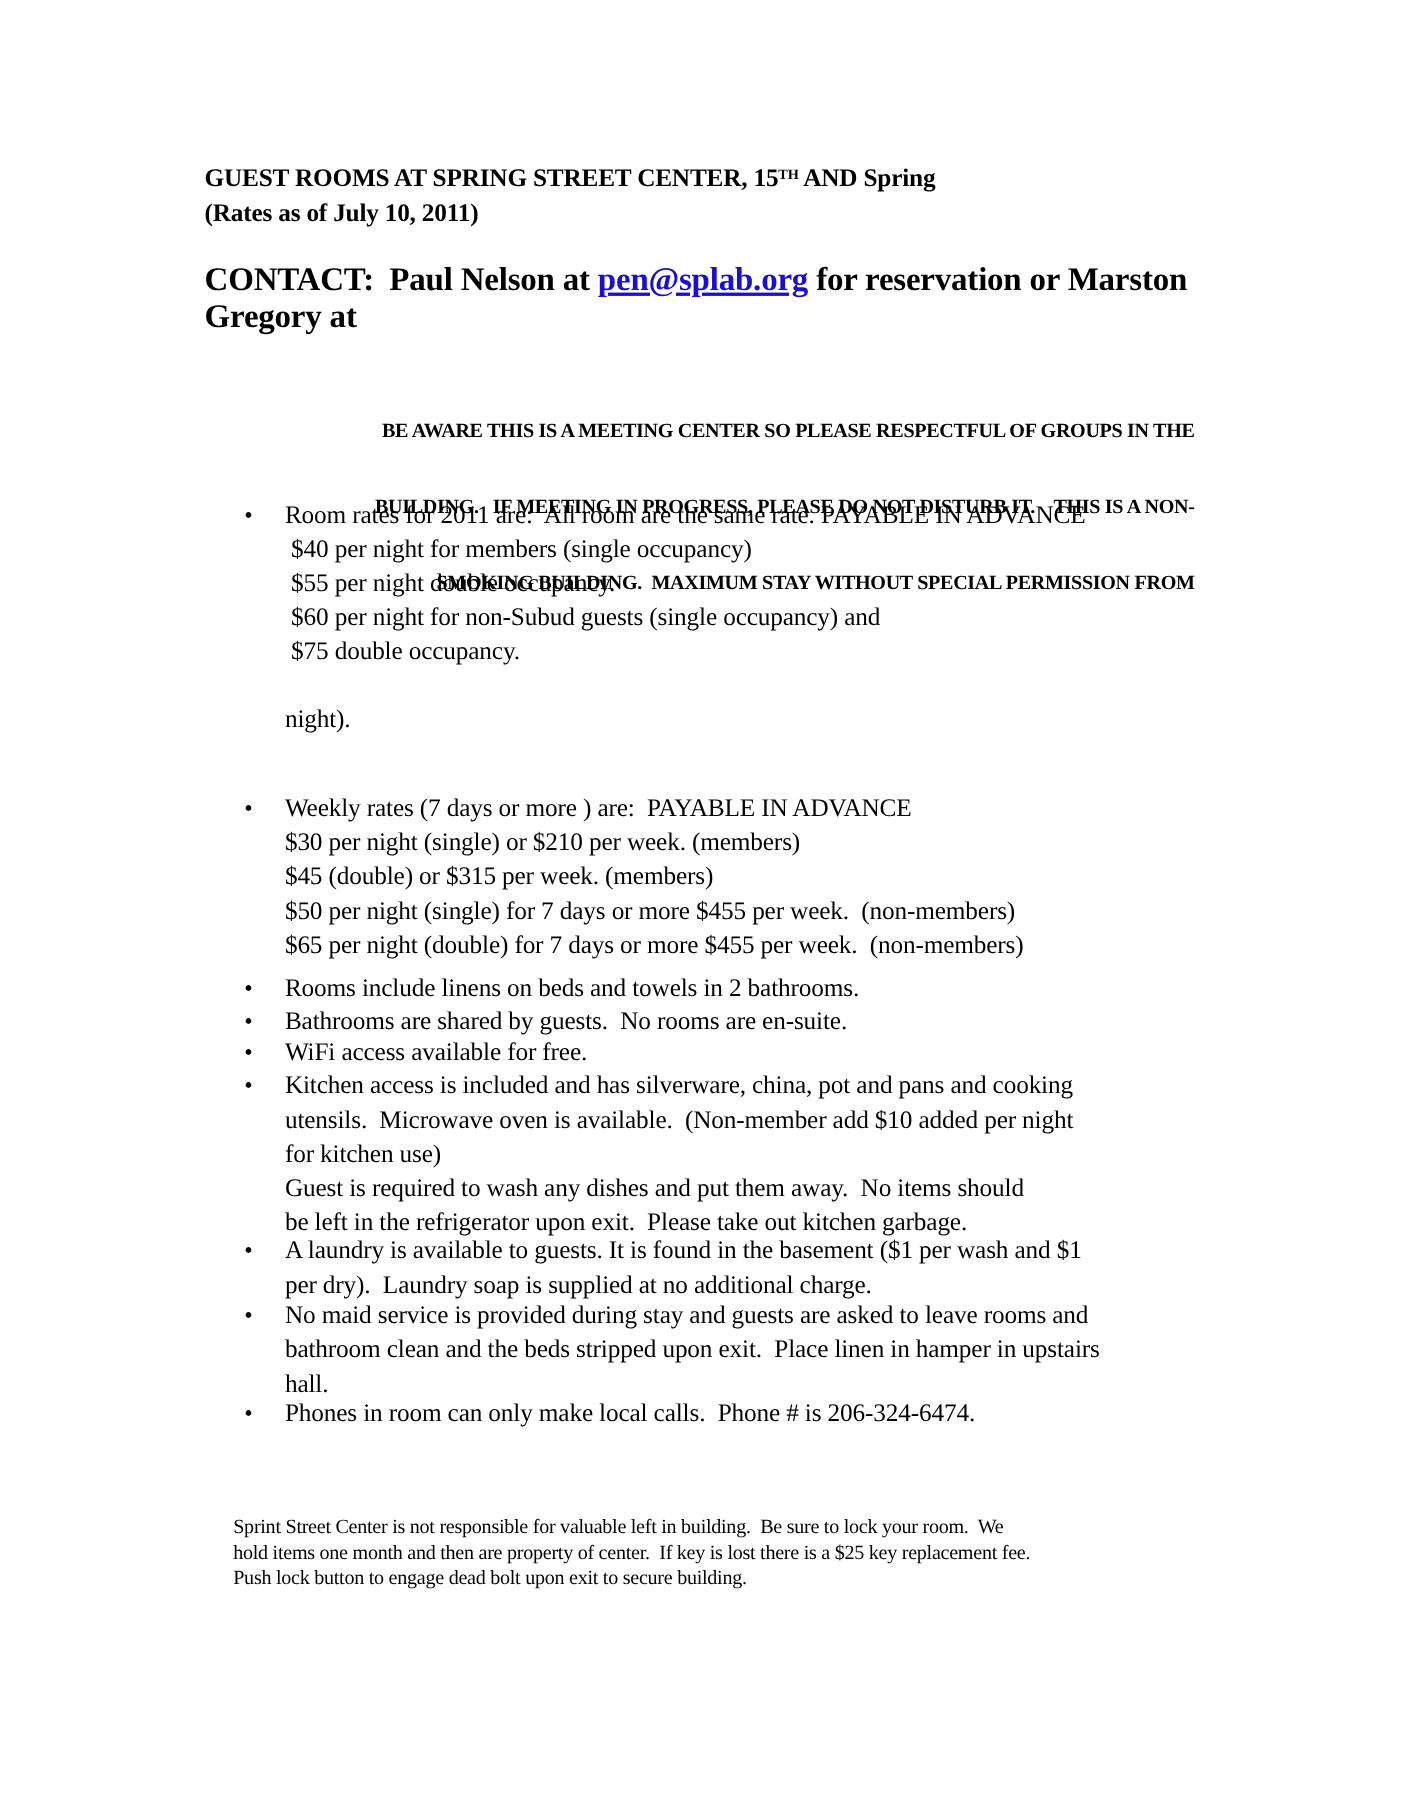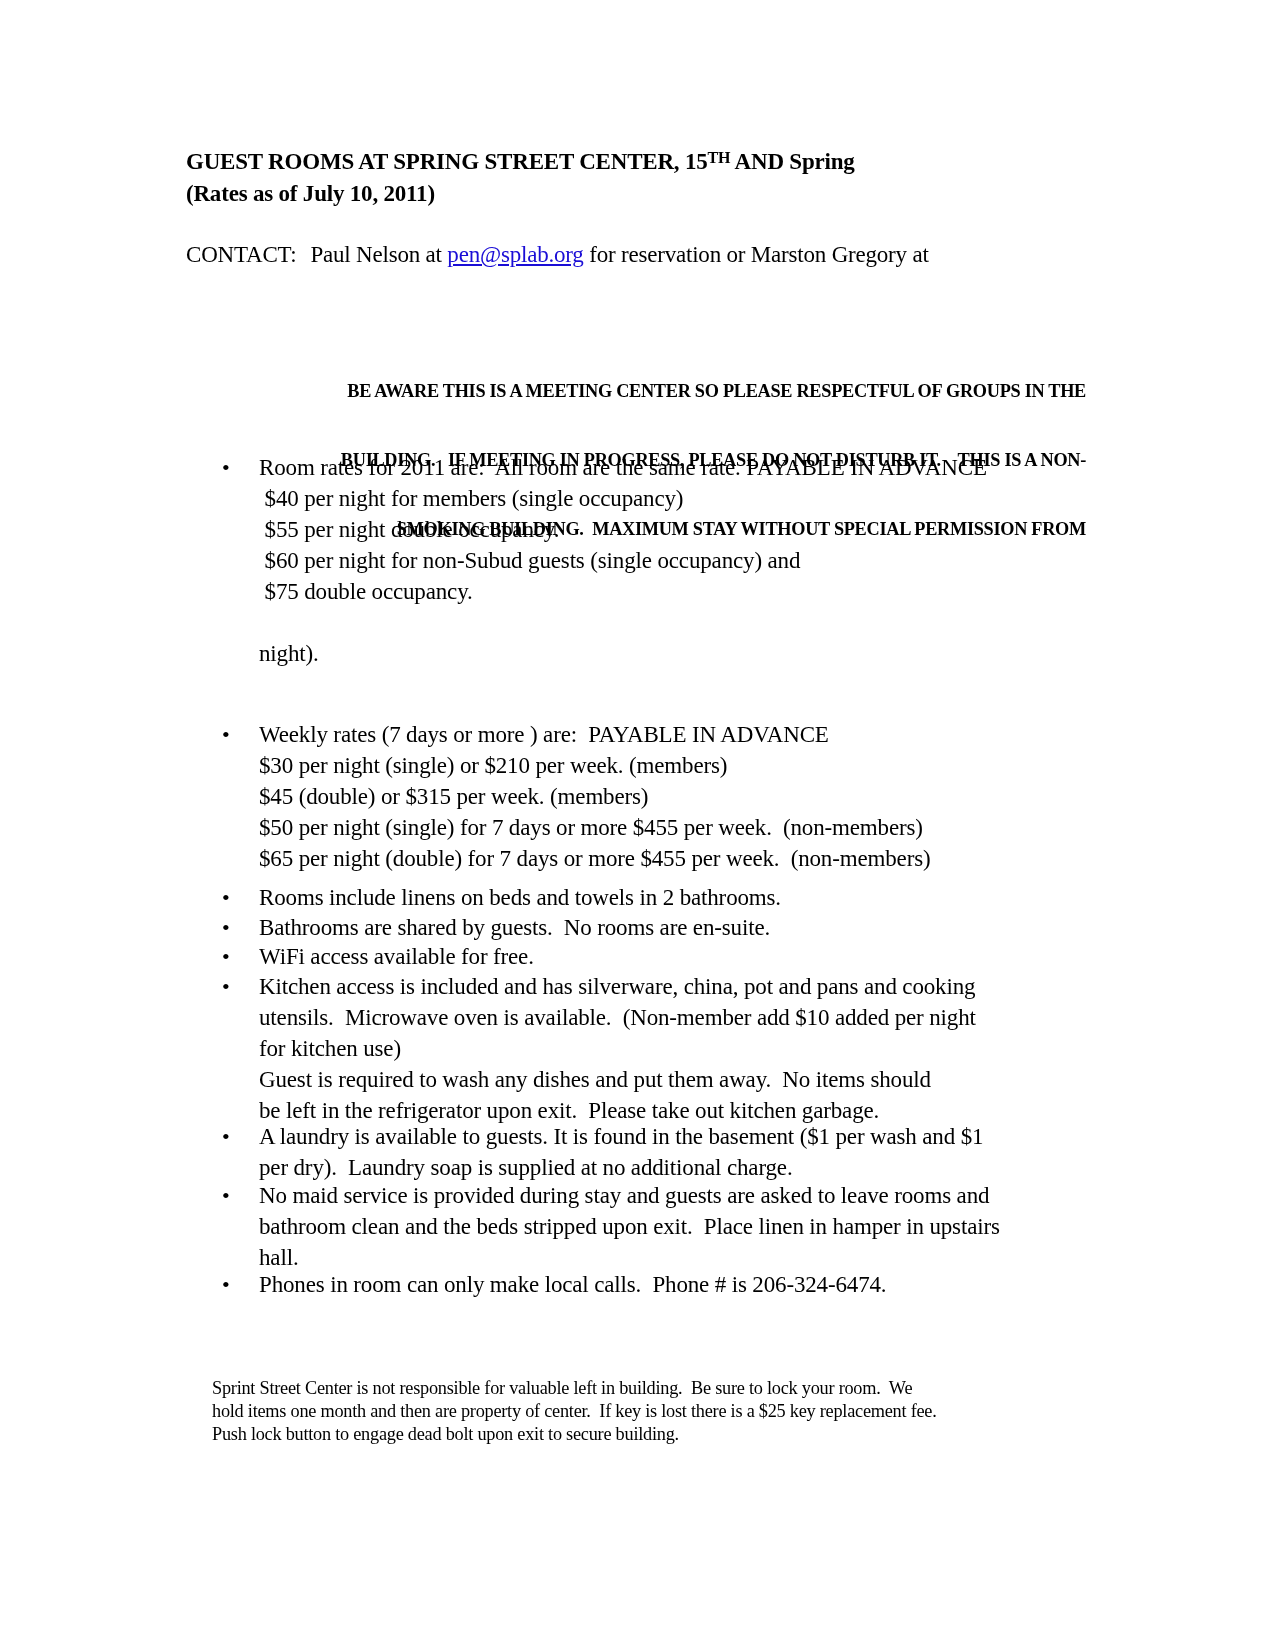--- a/index.html
+++ b/index.html
@@ -6,25 +6,25 @@
     body {
       width: 1275px; height: 1650px; position: relative; overflow: hidden;
       font-family: "Liberation Serif", "DejaVu Serif", serif; color: #000;
     }
     .page { position: absolute; left: 0; top: 0; width: 1275px; height: 1650px; }
 
     .title {
       position: absolute; left: 186px; top: 146px; width: 1000px;
       font-weight: bold; font-size: 23px; line-height: 32px; letter-spacing: -0.2px;
     }
-    .title sup { font-size: 16px; vertical-align: 6px; line-height: 0; }
+    .title sup { font-size: 13px; vertical-align: 6px; line-height: 0; }
 
     .contact {
       position: absolute; left: 186px; top: 238px; width: 1000px;
-      font-weight: normal; font-size: 23px; line-height: 33px; letter-spacing: -0.2px;
+      font-weight: bold; font-size: 30px; line-height: 33px; letter-spacing: -0.2px;
     }
     .contact .label { margin-right: 14px; }
     .contact a { color: #1a0dd6; text-decoration: underline; }
 
     .notice {
       position: absolute; left: 186px; top: 334px; width: 900px;
       font-weight: bold; font-size: 18.3px; line-height: 23px; letter-spacing: -0.3px;
       white-space: pre-wrap;
       text-align: right;
     }

